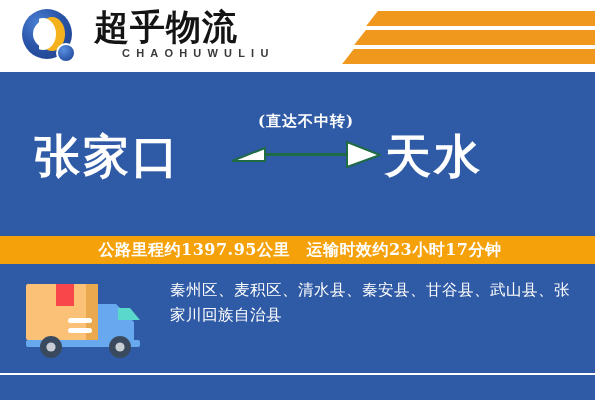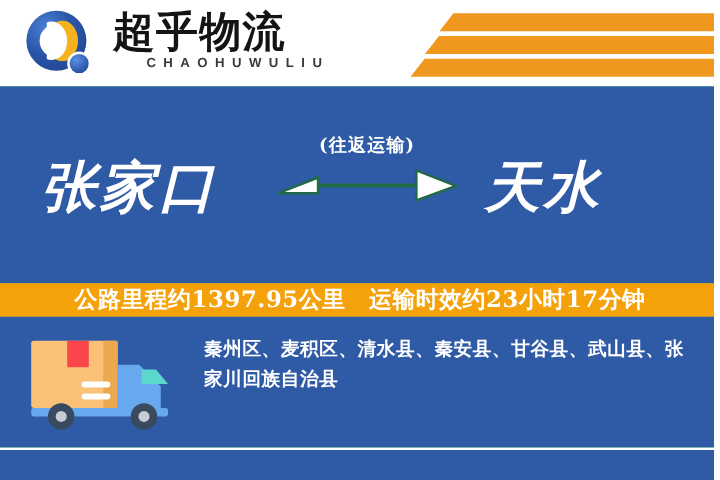--- a/index.html
+++ b/index.html
@@ -149,24 +149,23 @@
 
   .city {
     position: absolute;
     font-family: "DejaVu Serif", "Liberation Serif", serif;
     font-size: 46px;
     font-weight: bold;
     color: #ffffff;
     letter-spacing: 3px;
     line-height: 50px;
     white-space: nowrap;
-    font-style: italic;
   }
   .city-origin { left: 34px; top: 59px; }
-  .city-dest   { left: 404px; top: 59px; }
+  .city-dest   { left: 385px; top: 59px; }
 
   .mid {
     position: absolute;
     left: 228px;
     top: 40px;
     width: 156px;
     text-align: center;
   }
   .mid-top, .mid-bottom {
     font-family: "DejaVu Serif", "Liberation Serif", serif;
@@ -191,21 +190,21 @@
     top: 236px;
     width: 600px;
     height: 28px;
     background: #f5a10a;
     display: flex;
     align-items: center;
     justify-content: center;
   }
   .infobar-text {
     font-family: "DejaVu Serif", "Liberation Serif", serif;
-    font-size: 19px;
+    font-size: 16px;
     font-weight: bold;
     color: #ffffff;
     white-space: nowrap;
     letter-spacing: 0.5px;
   }
 
   
   .coverage {
     position: absolute;
     left: 0;
@@ -223,21 +222,21 @@
     height: 86px;
   }
 
   .coverage-text {
     position: absolute;
     left: 170px;
     top: 14px;
     width: 414px;
     font-family: "DejaVu Serif", "Liberation Serif", serif;
     font-size: 15.5px;
-    font-weight: bold;
+    font-weight: normal;
     color: #ffffff;
     line-height: 25px;
     letter-spacing: 0.5px;
   }
 
   .divider {
     position: absolute;
     left: 0;
     top: 373px;
     width: 600px;
@@ -278,21 +277,21 @@
       <div class="stripe stripe-3"></div>
     </div>
 
   </div>
 
   <div class="route">
 
     <div class="city city-origin">张家口</div>
 
     <div class="mid">
-      <div class="mid-top">(往返运输)</div>
+      <div class="mid-top">(直达不中转)</div>
 
       <svg class="mid-arrow" viewBox="0 0 150 34">
         <polygon points="1,24 34,11 34,17 116,17 116,5 149,18 116,30 116,18 34,18 34,24" fill="#ffffff" stroke="#1f6b46" stroke-width="2" stroke-linejoin="miter"></polygon>
       </svg>
 
     </div>
 
     <div class="city city-dest">天水</div>
 
   </div>

